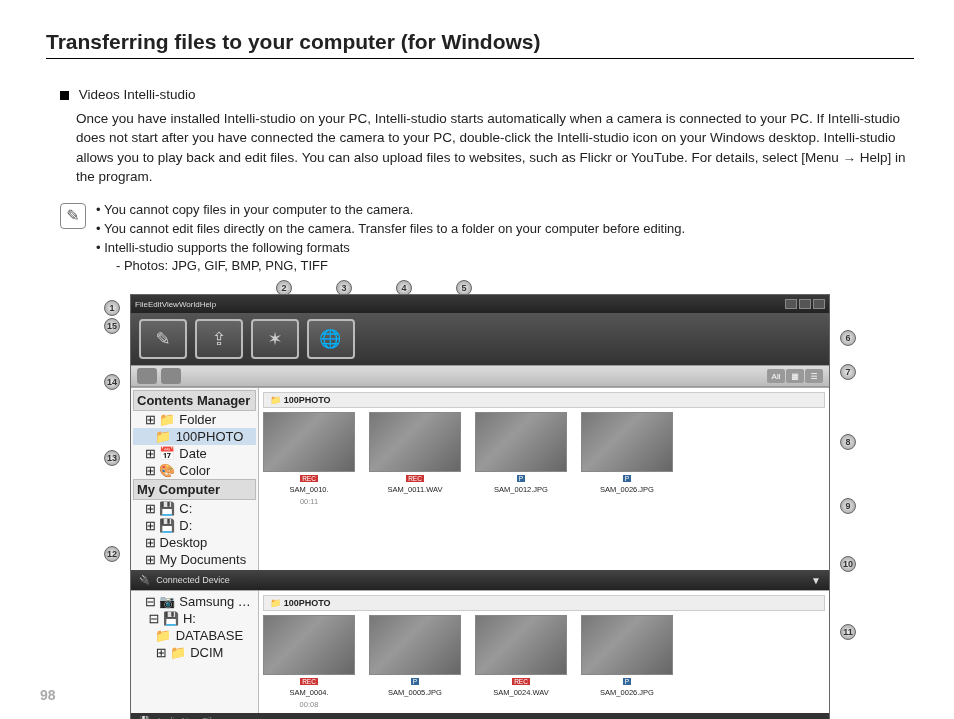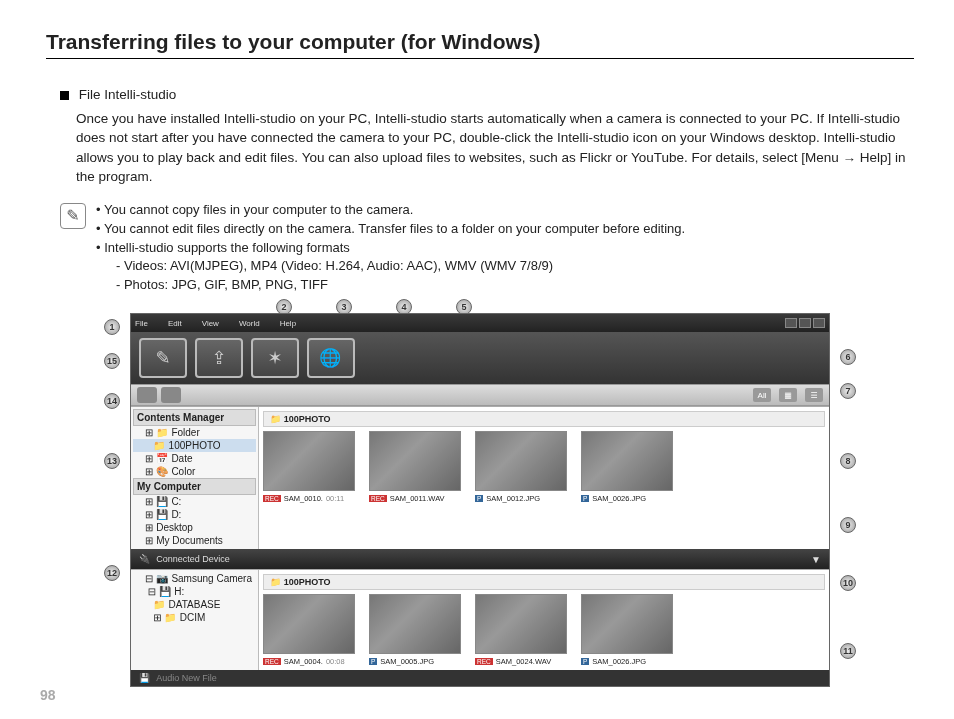--- a/index.html
+++ b/index.html
@@ -54,21 +54,21 @@
   }
   .app-window {
     border: 1px solid #666; background: #e8e8e8;
     position: relative;
   }
   .titlebar {
     height: 18px; background: linear-gradient(#3a3a3a,#222);
     display: flex; justify-content: space-between; align-items: center;
     padding: 0 4px; color: #ddd; font-size: 8px;
   }
-  .titlebar .menus { display: flex; gap: 20px; }
+  .titlebar .menus { display: flex; gap: 0; }
   .titlebar .center { flex: 1; text-align: center; font-weight: bold; }
   .win-ctrl { display: flex; gap: 2px; }
   .win-ctrl span { width: 12px; height: 10px; background:#555; border:1px solid #888; display:inline-block; }
   .iconbar {
     background: linear-gradient(#555,#333); padding: 6px 8px;
     display: flex; gap: 8px; justify-content: flex-start;
     position: relative;
   }
   .iconbar .ibtn {
     width: 48px; height: 40px; border:2px solid #bbb; border-radius:4px;
@@ -76,45 +76,45 @@
     display:flex; align-items:center; justify-content:center;
     color:#ccc; font-size:18px;
   }
   .navbar {
     height: 22px; background: linear-gradient(#ddd,#bbb);
     border-top:1px solid #999; border-bottom:1px solid #999;
     display:flex; align-items:center; padding: 0 6px; gap:4px;
   }
   .navbtn { width:20px; height:16px; background:#888; border-radius:3px; }
   .navbar .spacer { flex:1; }
-  .viewbtns { display:flex; gap:8px; }
+  .viewbtns { display:flex; gap:1px; }
   .viewbtns span { width:18px; height:14px; background:#999; border-radius:2px; font-size:8px; color:#fff; display:flex; align-items:center; justify-content:center;}
   .pane {
     display:flex; background:#fff; border-top:1px solid #aaa;
   }
   .sidebar {
     width: 128px; background:#f6f6f6; border-right:1px solid #bbb;
-    font-size:10px; padding:2px;
+    font-size:13px; padding:2px;
   }
   .sb-head { background:#ddd; font-weight:bold; padding:2px 3px; border:1px solid #bbb;}
   .sb-item { padding:1px 2px 1px 12px; white-space:nowrap; overflow:hidden; text-overflow:ellipsis;}
   .content {
     flex:1; padding:4px;
   }
   .folder-head {
     background:#eee; border:1px solid #ccc; font-size:9px; font-weight:bold;
     padding:2px 6px; margin-bottom:4px;
   }
   .thumbs { display:flex; gap:14px; }
   .thumb { width: 92px; }
   .thumb .img {
     width:92px; height:60px; background: linear-gradient(135deg,#777,#999 40%,#666);
     border:1px solid #888;
   }
-  .thumb .cap { font-size:7.5px; margin-top:3px; display:flex; gap:3px; align-items:center;}
+  .thumb .cap { font-size:7.5px; margin-top:3px; display:flex; gap:3px; align-items:center;flex-direction:column;}
   .thumb .badge { background:#c33; color:#fff; padding:0 2px; font-size:6.5px;}
   .thumb .badge.p { background:#369; }
   .divider {
     background: linear-gradient(#444,#222); height:20px;
     color:#ddd; font-size:9px; display:flex; align-items:center; padding:0 8px; gap:6px;
   }
   .divider .arrow { margin-left:auto; font-size:10px;}
   .statusbar {
     height:22px; background:linear-gradient(#444,#222);
     display:flex; align-items:center; justify-content:center; gap:10px;
@@ -134,53 +134,52 @@
   }
 </style>
 </head>
 <body>
 
 <h1 class="page-title">Transferring files to your computer (for Windows)</h1>
 
 <div class="section">
   <div class="section-heading">
     <span class="bullet-sq"></span>
-    <span>File Intelli-studio</span>
+    <span>Videos Intelli-studio</span>
   </div>
   <div class="section-body">Once you have installed Intelli-studio on your PC, Intelli-studio starts automatically when a camera is connected to your PC. If Intelli-studio does not start after you have connected the camera to your PC, double-click the Intelli-studio icon on your Windows desktop. Intelli-studio allows you to play back and edit files. You can also upload files to websites, such as Flickr or YouTube. For details, select [Menu → Help] in the program.</div>
 
   <div class="note-row">
     <div class="note-icon">✎</div>
     <div class="note-list">
       <div class="b1 dot">You cannot copy files in your computer to the camera.</div>
       <div class="b1 dot">You cannot edit files directly on the camera. Transfer files to a folder on your computer before editing.</div>
       <div class="b1 dot">Intelli-studio supports the following formats</div>
-      <div class="b2">- Videos: AVI(MJPEG), MP4 (Video: H.264, Audio: AAC), WMV (WMV 7/8/9)</div>
       <div class="b2">- Photos: JPG, GIF, BMP, PNG, TIFF</div>
     </div>
   </div>
 </div>
 
 <div class="screenshot-wrap">
 
   <div class="callout" style="left:-26px; top:6px;">1</div>
   <div class="callout" style="left:146px; top:-14px;">2</div>
   <div class="callout" style="left:206px; top:-14px;">3</div>
   <div class="callout" style="left:266px; top:-14px;">4</div>
   <div class="callout" style="left:326px; top:-14px;">5</div>
   <div class="callout" style="right:-26px; top:36px;">6</div>
   <div class="callout" style="right:-26px; top:70px;">7</div>
   <div class="callout" style="right:-26px; top:140px;">8</div>
   <div class="callout" style="right:-26px; top:204px;">9</div>
   <div class="callout" style="right:-26px; top:262px;">10</div>
   <div class="callout" style="right:-26px; top:330px;">11</div>
   <div class="callout" style="left:-26px; top:252px;">12</div>
-  <div class="callout" style="left:-26px; top:140px;">13</div>
+  <div class="callout" style="left:-26px; top:156px;">13</div>
   <div class="callout" style="left:-26px; top:80px;">14</div>
-  <div class="callout" style="left:-26px; top:40px;">15</div>
+  <div class="callout" style="left:-26px; top:24px;">15</div>
 
   <div class="app-window">
     <div class="titlebar">
       <div class="menus">
         <span>File</span>
         <span>Edit</span>
         <span>View</span>
         <span>World</span>
         <span>Help</span>
       </div>

